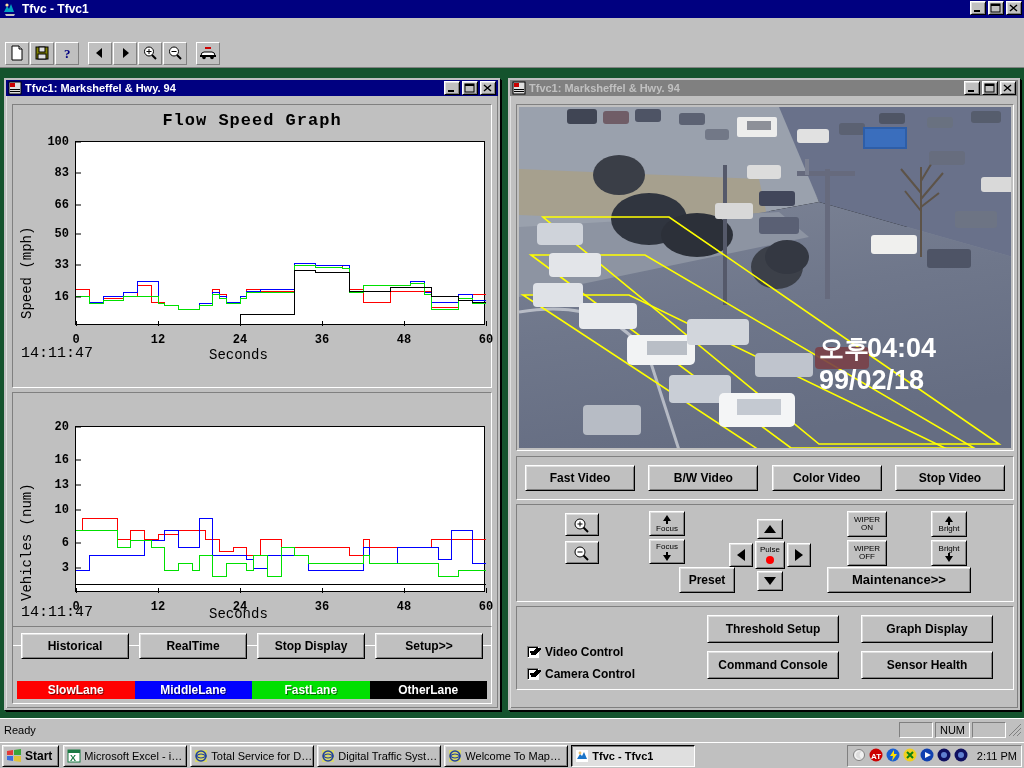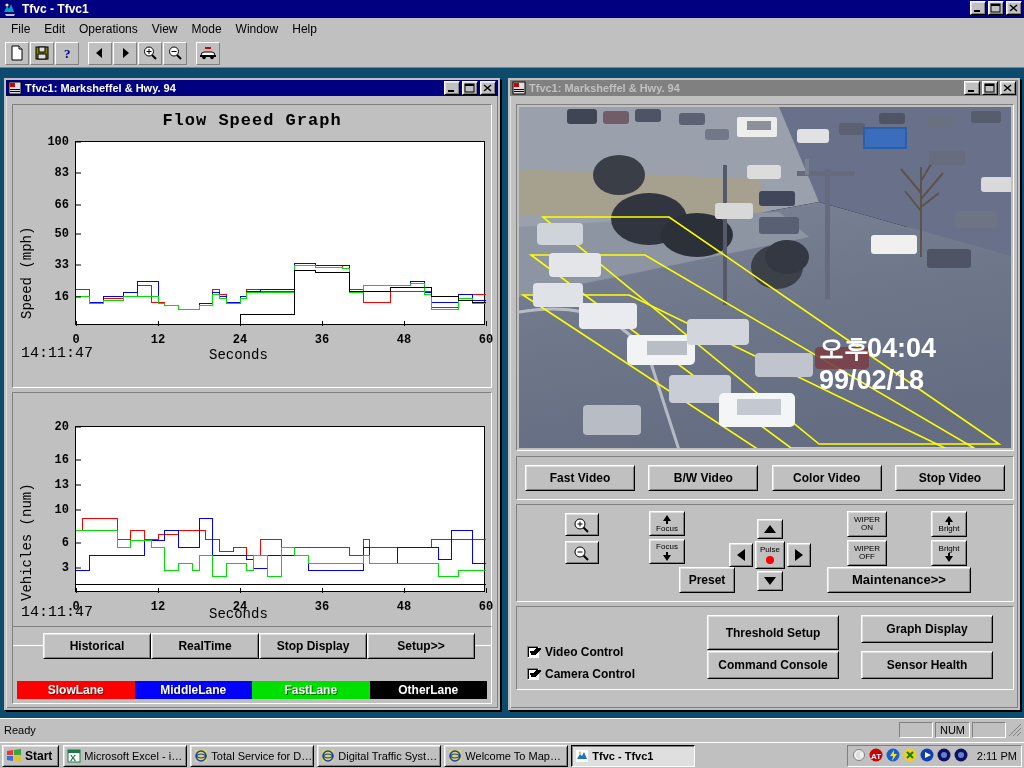--- a/index.html
+++ b/index.html
@@ -46,21 +46,21 @@
              background:#c0c0c0; display:flex; align-items:center; }
   .tbbtn { width:24px; height:23px; margin-right:1px; background:#c0c0c0;
            border:1px solid; border-color:#ffffff #808080 #808080 #ffffff;
            display:flex; align-items:center; justify-content:center; cursor:default; }
   .tbsep { width:8px; }
   #toolbar .tbwrap { display:flex; align-items:center; padding-left:5px; }
   .tbstrip { border-bottom:1px solid #808080; }
 
   
   #client { position:absolute; left:0; top:68px; width:1024px; height:650px;
-            background:#0c4a6e; }
+            background:#14532d; }
 
   
   .childwin { position:absolute; background:#c0c0c0;
               border:2px solid #c0c0c0;
               box-shadow: inset 1px 1px 0 #dfdfdf, inset -1px -1px 0 #808080,
                           1px 1px 0 #000, 2px 2px 0 #000; }
   .childtitle { height:16px; display:flex; align-items:center; padding:0 2px;
                 font-size:11px; font-weight:bold; }
   .childtitle.active { background:#000080; color:#fff; }
   .childtitle.inactive { background:#808080; color:#c0c0c0; }
@@ -88,21 +88,21 @@
   .ytickmark { position:absolute; left:0; width:5px; height:1px; background:#000; transform:translateY(-50%); }
   .xtick { position:absolute; top:100%; margin-top:3px; font-family:"Liberation Mono",monospace;
            font-size:12px; font-weight:bold; color:#000; transform:translateX(-50%); }
   .xaxlabel { position:absolute; font-family:"Liberation Mono",monospace; font-size:14px; color:#000; }
   .timestamp { position:absolute; font-family:"Liberation Mono",monospace; font-size:15px; color:#000; }
 
   
   #leftbottom { position:absolute; left:4px; right:4px; bottom:2px; height:78px;
                 border:1px solid; border-color:#808080 #ffffff #ffffff #808080; }
   #leftbtnrow { position:absolute; left:8px; right:8px; top:6px; height:28px;
-                display:flex; justify-content:flex-start;margin-left:22px; }
+                display:flex; justify-content:space-between; }
   #leftbtnrow .btn { width:108px; height:26px; }
   #legend { position:absolute; left:4px; right:4px; bottom:4px; height:18px; display:flex; }
   #legend div { flex:1; display:flex; align-items:center; justify-content:center;
                 color:#ffffff; font-weight:bold; font-size:12px;
                 text-shadow:1px 1px 0 rgba(0,0,0,0.55); }
 
   
   #rightwin { left:508px; top:10px; width:512px; height:632px; }
   #rightbody { position:absolute; left:2px; top:20px; right:2px; bottom:2px; }
 
@@ -210,29 +210,20 @@
           </svg>
       </span>
       <span class="cbtn">
         <svg width="14" height="12">
             <path d="M3 3 L10 9 M10 3 L3 9" stroke="#000" stroke-width="1.4"></path>
           </svg>
       </span>
     </span>
   </div>
 
-  <div id="menubar">
-    <span class="mi">File</span>
-    <span class="mi">Edit</span>
-    <span class="mi">Operations</span>
-    <span class="mi">View</span>
-    <span class="mi">Mode</span>
-    <span class="mi">Window</span>
-    <span class="mi">Help</span>
-  </div>
 
   <div id="toolbar" class="tbstrip">
     <div class="tbwrap">
       <span class="tbbtn">
         <svg width="16" height="16">
             <path d="M3 1 H10 L13 4 V15 H3 Z" fill="#fff" stroke="#000"></path>
             <path d="M10 1 V4 H13" fill="#dfdfdf" stroke="#000"></path>
           </svg>
       </span>
       <span class="tbbtn">
@@ -656,21 +647,21 @@
 
           <div class="chk" style="left:10px; top:38px;">
             <span class="chkbox checked"></span>
             <span>Video Control</span>
           </div>
           <div class="chk" style="left:10px; top:60px;">
             <span class="chkbox checked"></span>
             <span>Camera Control</span>
           </div>
 
-          <div class="btn" style="position:absolute; left:190px; top:8px; width:132px; height:35px;">Threshold Setup</div>
+          <div class="btn" style="position:absolute; left:190px; top:8px; width:132px; height:28px;">Threshold Setup</div>
           <div class="btn" style="position:absolute; left:190px; top:44px; width:132px; height:28px;">Command Console</div>
           <div class="btn" style="position:absolute; left:344px; top:8px; width:132px; height:28px;">Graph Display</div>
           <div class="btn" style="position:absolute; left:344px; top:44px; width:132px; height:28px;">Sensor Health</div>
         </div>
 
       </div>
     </div>
 
   </div>
 

